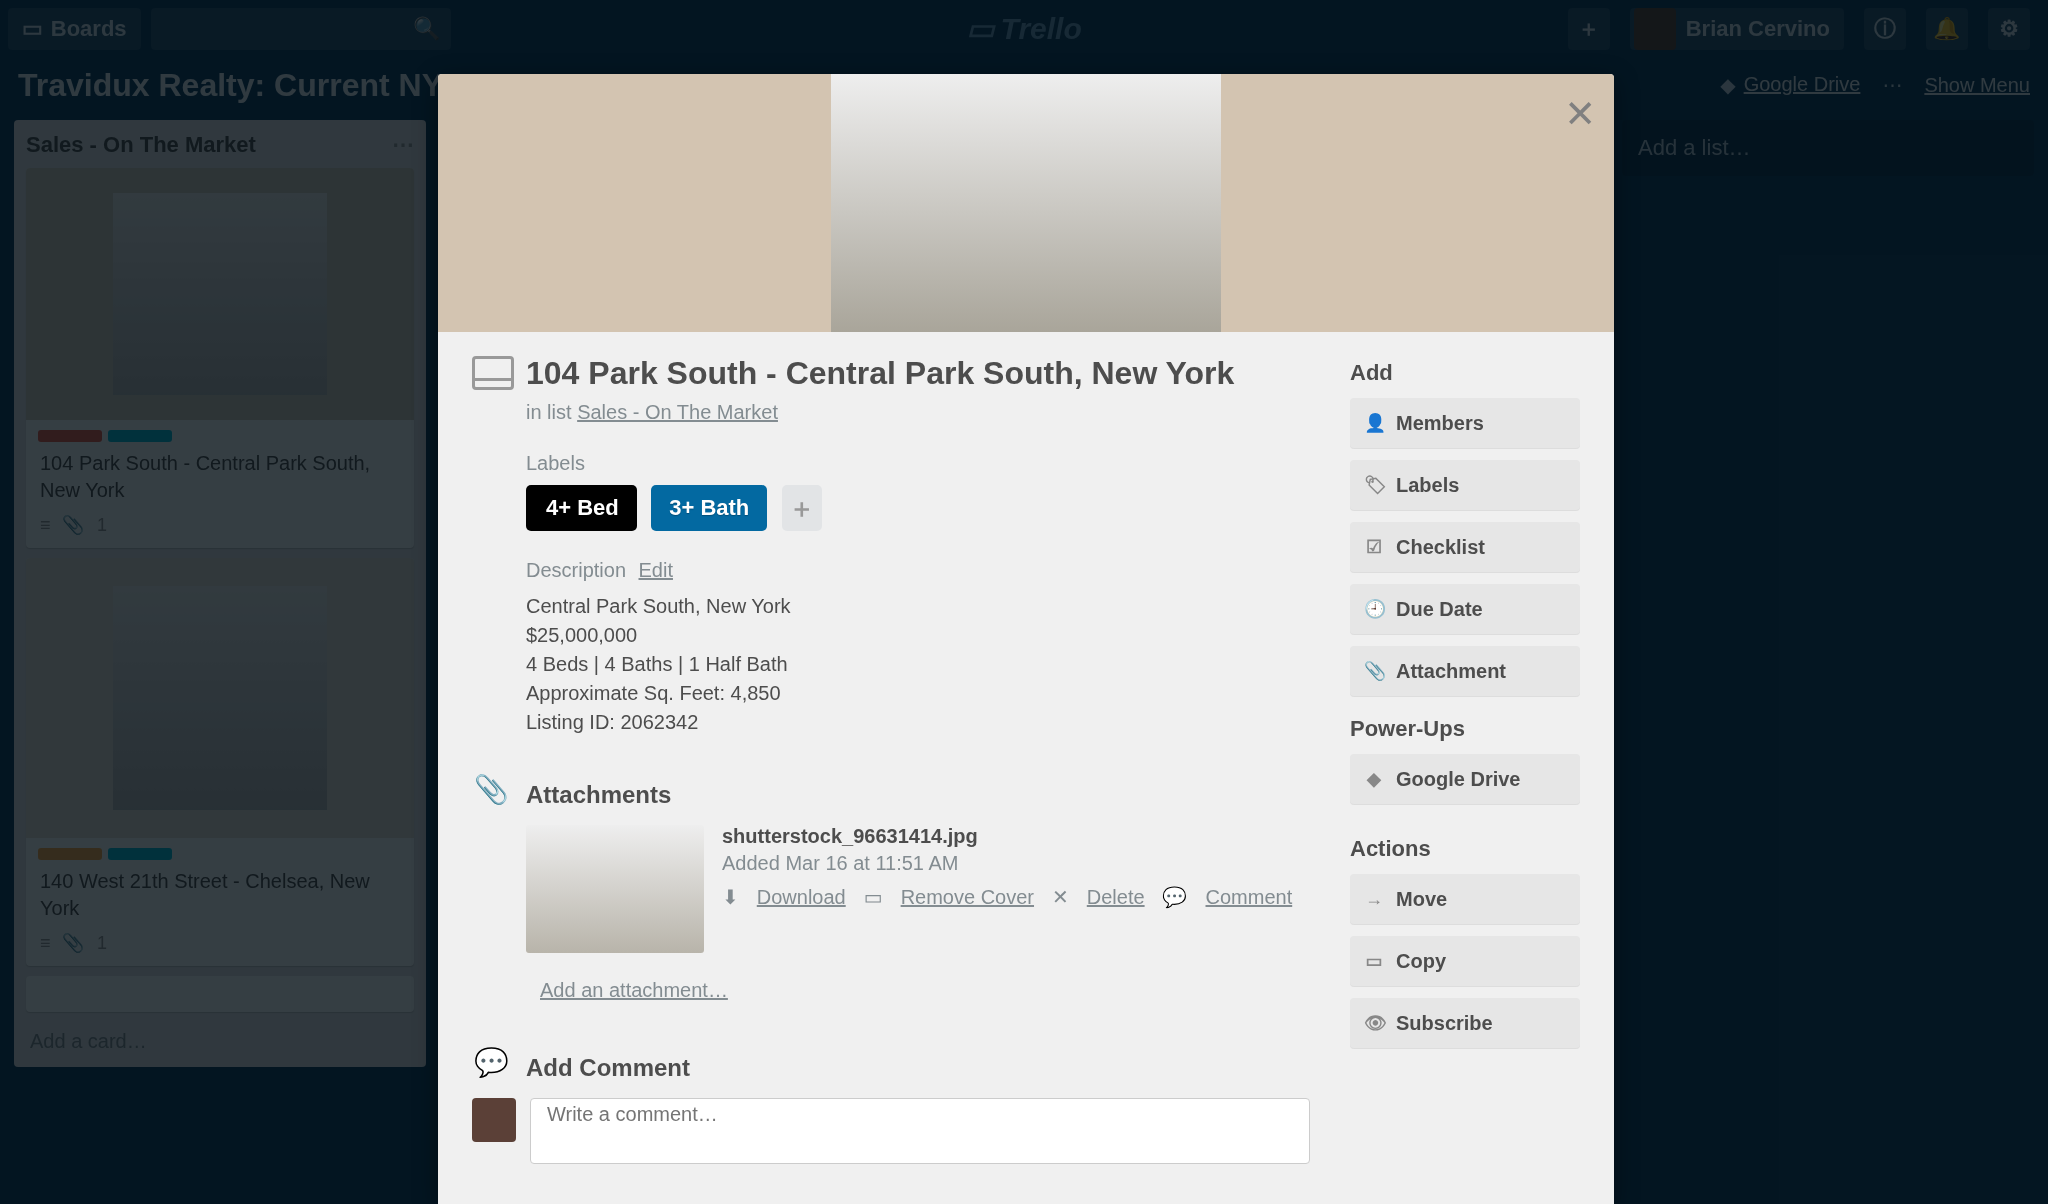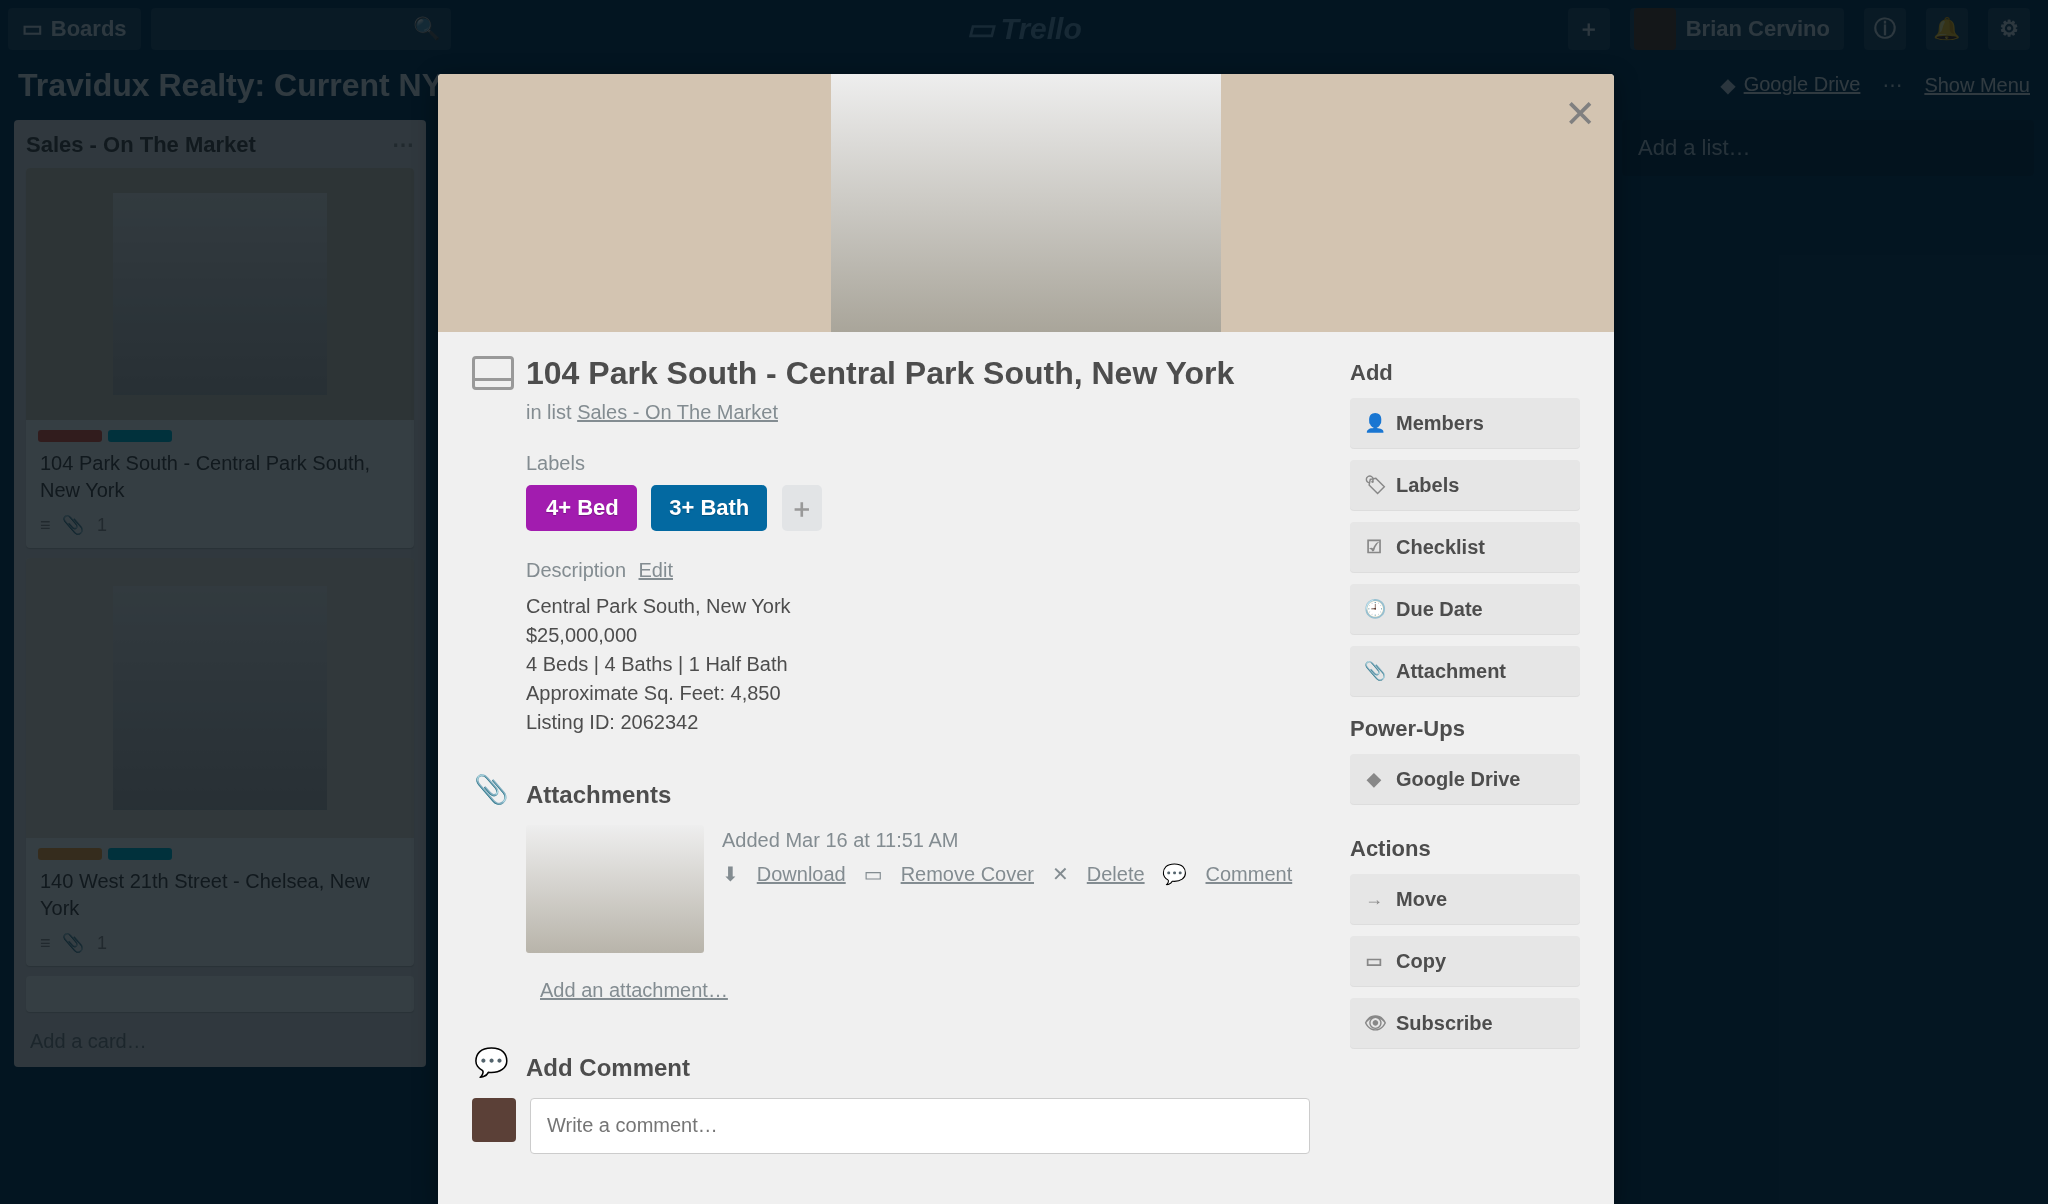--- a/index.html
+++ b/index.html
@@ -70,21 +70,21 @@
   .titlewrap { display: flex; align-items: flex-start; }
   .mtitle { font-size: 32px; font-weight: 700; color:#4d4d4d; line-height: 1.1; }
   .inlist { margin: 10px 0 0 54px; font-size: 20px; color:#838c91; }
   .inlist a { text-decoration: underline; color:#838c91; }
 
   .sec { margin: 28px 0 0 54px; }
   .sublabel { color:#838c91; font-size: 20px; margin-bottom: 10px; }
   .labelbtn { display: inline-flex; align-items: center; height: 46px; padding: 0 18px;
               border-radius: 5px; color: #fff; font-weight: 700; font-size: 22px; margin-right: 10px;
               text-shadow: 0 1px 1px rgba(0,0,0,0.25); }
-  .lb-red { background: #a21caf; padding-left: 20px; } .lb-teal { background: #0369a1; align-items: center; }
+  .lb-red { background: #000000; padding-left: 20px; } .lb-teal { background: #0369a1; align-items: center; }
   .labeladd { width: 40px; height: 46px; background: #e2e4e6; border-radius: 5px;
               display: inline-flex; align-items: center; justify-content: center;
               color:#999; font-size: 26px; font-weight: 700; vertical-align: top; }
 
   .desc h4 { display: inline; color:#838c91; font-weight: 400; font-size: 20px; margin-right: 8px; }
   .desc .edit { text-decoration: underline; color:#838c91; font-size: 20px; }
   .desc .body { margin-top: 10px; font-size: 20px; line-height: 1.45; color:#4d4d4d;
                 white-space: pre-line; }
 
   .sectitle { display: flex; align-items: center; gap: 14px; margin: 32px 0 16px; }
@@ -97,22 +97,22 @@
   .attach .meta .name { font-size: 20px; font-weight: 700; color:#4d4d4d; }
   .attach .meta .added { font-size: 20px; color:#838c91; margin-top: 4px; }
   .attach .meta .acts { font-size: 20px; color:#838c91; margin-top: 10px; display: flex;
                         gap: 18px; align-items: center; }
   .attach .meta .acts a { text-decoration: underline; color:#838c91; }
   .addattach { margin: 26px 0 0 68px; text-decoration: underline; color:#838c91; font-size: 20px;
                display: inline-block; }
 
   .commentrow { display: flex; gap: 14px; margin-left: 0; }
   .commentrow .av { width: 44px; height: 44px; border-radius: 4px; background:#5b4037; flex-shrink:0; }
-  .commentrow textarea { flex: 1; height: 56px; border: 1px solid #ccc; border-radius: 4px;
-                         padding: 15px 16px; font-size: 20px; color:#838c91; resize: none;
+  .commentrow textarea { flex: 1; height: 66px; border: 1px solid #ccc; border-radius: 4px;
+                         padding: 4px 16px; font-size: 20px; color:#838c91; resize: none;
                          background:#fff; font-family: inherit; }
 
   .mright h4 { font-size: 22px; color:#4d4d4d; font-weight: 700; margin-bottom: 12px; margin-top: 4px; }
   .sidebtn { height: 50px; background:#e6e6e6; border-radius: 4px; display: flex;
              align-items: center; gap: 12px; padding: 0 14px; color:#4d4d4d; font-size: 20px;
              font-weight: 700; margin-bottom: 12px; box-shadow: 0 1px 0 rgba(0,0,0,0.08); }
   .sidebtn .si { width: 20px; color:#888; font-size: 18px; text-align: center; }
 
   
   .scrim { position: absolute; inset: 0; background: rgba(7,40,60,0.55); pointer-events: none; }
@@ -262,20 +262,21 @@
 Listing ID: 2062342</div>
       </div>
 
       <div class="sectitle">
         <span class="ico">📎</span>
         <h3>Attachments</h3>
       </div>
       <div class="attach">
         <div class="thumb"></div>
         <div class="meta">
+          <div class="name">shutterstock_96631414.jpg</div>
           <div class="added">Added Mar 16 at 11:51 AM</div>
           <div class="acts">
             <span>⬇</span>
             <a>Download</a>
             <span>▭</span>
             <a>Remove Cover</a>
             <span>✕</span>
             <a>Delete</a>
             <span>💬</span>
             <a>Comment</a>

